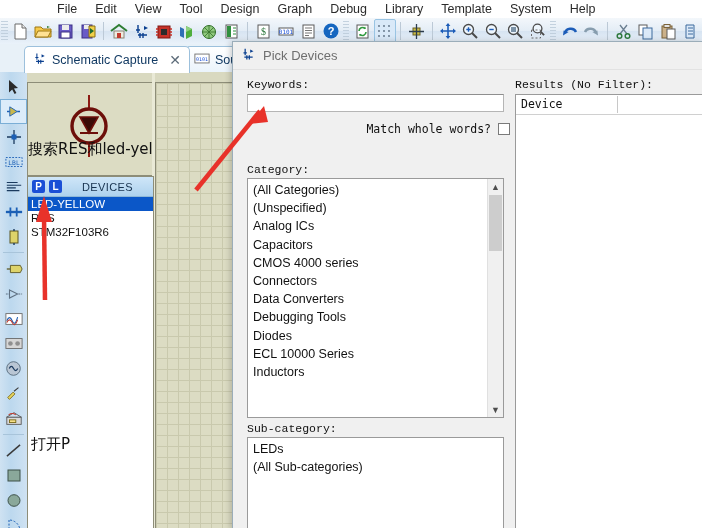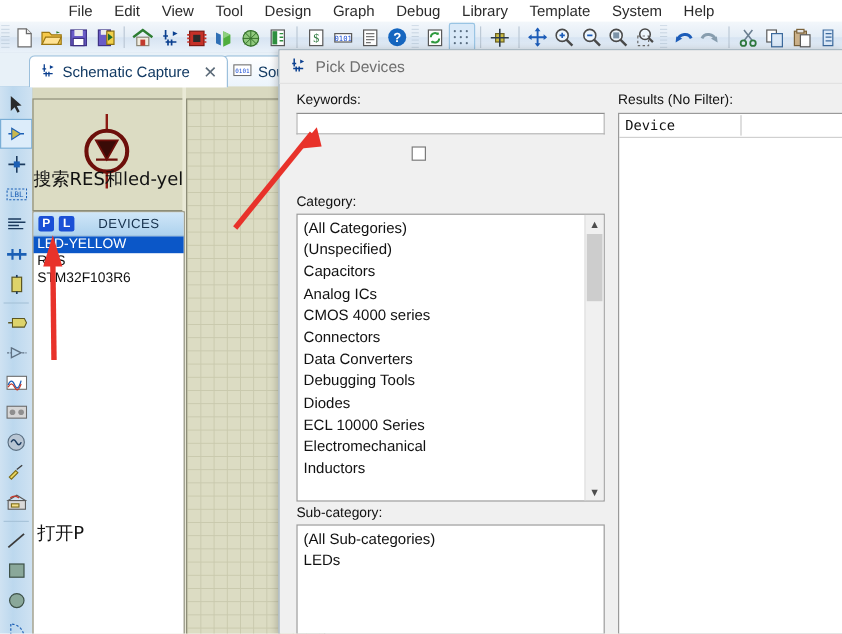--- a/index.html
+++ b/index.html
@@ -118,21 +118,21 @@
   }
   #dlgtitle{
     height:27px;background:#f0f0f0;
     display:flex;align-items:center;gap:7px;padding-left:8px;
     border-bottom:1px solid #e2e2e2;
   }
   #dlgtitle .t{font-size:13px;color:#6f6f6f;
     font-family:"Liberation Sans",sans-serif;}
   #dlgbody{position:absolute;left:0;top:28px;width:470px;height:459px;}
   .lbl{
-    font-family:Liberation Sans, sans-serif;
+    font-family:Liberation Mono, monospace;
     font-size:11.5px;color:#111;
   }
   #kwrow{position:absolute;left:14px;top:8px;}
   #kwinput{
     position:absolute;left:14px;top:24px;width:257px;height:18px;
     background:#fff;border:1px solid #b5b5b5;border-top-color:#8e8e8e;
     font-size:12px;padding:1px 3px;color:#111;box-sizing:border-box;
     font-family:"Liberation Sans",sans-serif;
   }
   .optrow{position:absolute;display:flex;align-items:center;gap:7px;}
@@ -602,50 +602,50 @@
     </span>
     <span class="t">Pick Devices</span>
   </div>
 
   <div id="dlgbody">
 
     <div id="kwrow" class="lbl">Keywords:</div>
     <input id="kwinput" type="text" value="" placeholder="" style="">
 
     <div class="optrow" id="opt1">
+      <span class="txt">Match whole words?</span>
       <span class="cb"></span>
     </div>
 
     <div id="catlbl" class="lbl">Category:</div>
     <div id="catbox">
       <div id="catlist">
         <div class="clitem">(All Categories)</div>
         <div class="clitem">(Unspecified)</div>
+        <div class="clitem">Analog ICs</div>
         <div class="clitem">Capacitors</div>
-        <div class="clitem">Analog ICs</div>
         <div class="clitem">CMOS 4000 series</div>
         <div class="clitem">Connectors</div>
         <div class="clitem">Data Converters</div>
         <div class="clitem">Debugging Tools</div>
         <div class="clitem">Diodes</div>
         <div class="clitem">ECL 10000 Series</div>
-        <div class="clitem">Electromechanical</div>
         <div class="clitem">Inductors</div>
       </div>
       <div id="catscroll">
         <div class="ar">▲</div>
         <div class="thumb"></div>
         <div class="ar" style="position:absolute;bottom:0;width:15px;">▼</div>
       </div>
     </div>
 
     <div id="subcatlbl" class="lbl">Sub-category:</div>
     <div id="subcatbox">
+      <div class="clitem">LEDs</div>
       <div class="clitem">(All Sub-categories)</div>
-      <div class="clitem">LEDs</div>
     </div>
 
     <div id="reslbl" class="lbl">Results (No Filter):</div>
     <div id="resbox">
       <div id="reshdr">
         <div class="col" style="left:0;">Device</div>
         <div class="div"></div>
       </div>
     </div>
 

